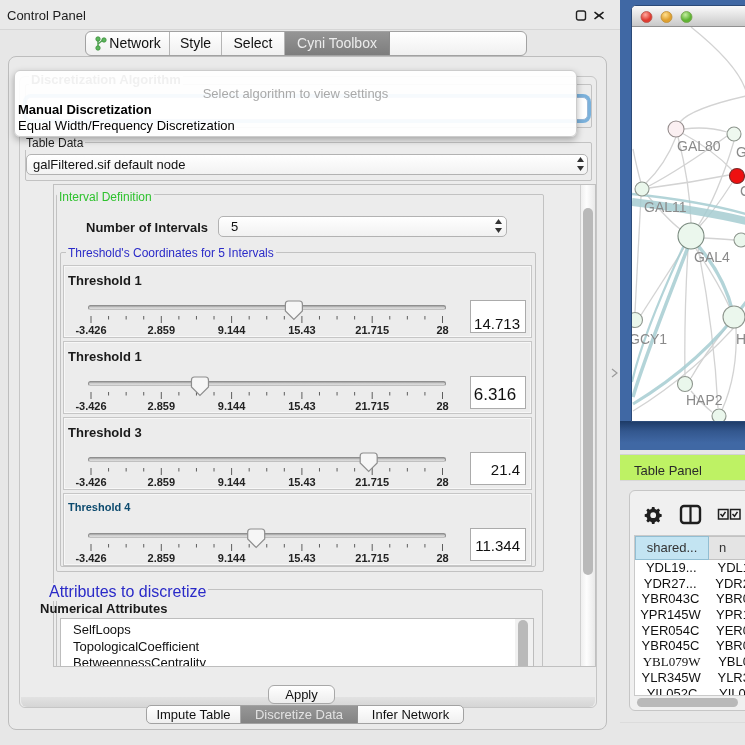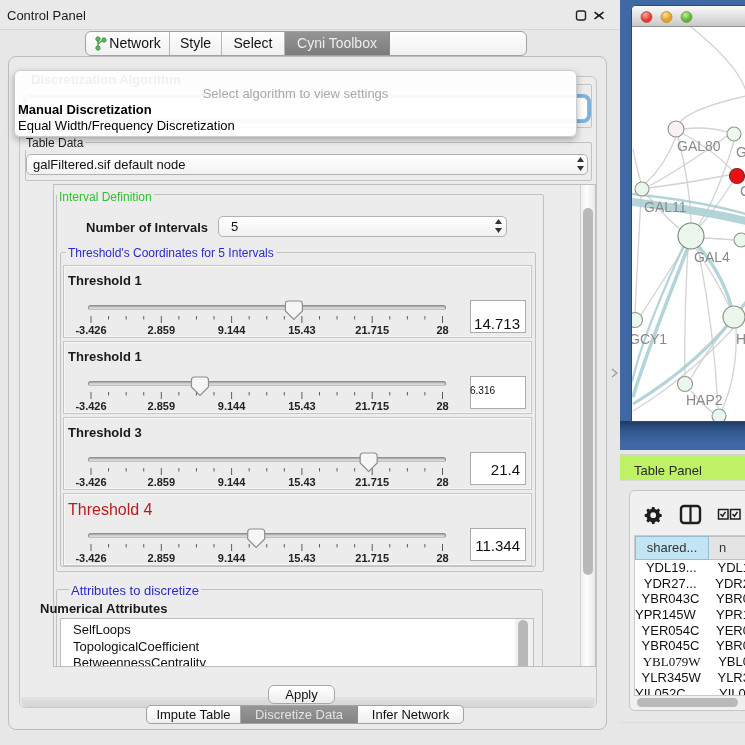--- a/index.html
+++ b/index.html
@@ -121,21 +121,21 @@
       <line x1="442.5" y1="392" x2="442.5" y2="399" stroke="#5e5e5e" stroke-width="1"></line>
     <path d="M 191.46432889963722 380 L 191.46432889963722 387 L 199.96432889963722 395.5 L 208.46432889963722 387 L 208.46432889963722 380 Q 208.46432889963722 377 205.46432889963722 377 L 194.46432889963722 377 Q 191.46432889963722 377 191.46432889963722 380 Z" fill="#f6f6f6" stroke="#8e8e8e" stroke-width="1.2"></path>
   </svg>
     <div class="abs" style="left:61px;top:400px;width:60px;text-align:center;font-size:11px;font-weight:bold;color:#222;">-3.426</div>
     <div class="abs" style="left:131.3px;top:400px;width:60px;text-align:center;font-size:11px;font-weight:bold;color:#222;">2.859</div>
     <div class="abs" style="left:201.6px;top:400px;width:60px;text-align:center;font-size:11px;font-weight:bold;color:#222;">9.144</div>
     <div class="abs" style="left:271.9px;top:400px;width:60px;text-align:center;font-size:11px;font-weight:bold;color:#222;">15.43</div>
     <div class="abs" style="left:342.2px;top:400px;width:60px;text-align:center;font-size:11px;font-weight:bold;color:#222;">21.715</div>
     <div class="abs" style="left:412.5px;top:400px;width:60px;text-align:center;font-size:11px;font-weight:bold;color:#222;">28</div>
     <div class="abs" style="left:470px;top:376px;width:56px;height:33px;background:#fff;border:1px solid #ababab;"></div>
-    <div class="abs" style="left:470px;top:385px;width:50px;text-align:left;font-size:10px;color:#111;">6.316</div>
+    <div class="abs" style="left:470px;top:385px;width:50px;text-align:center;font-size:17px;color:#111;">6.316</div>
     <div class="abs" style="left:63px;top:417px;width:469px;height:73px;background:#ececec;border:1px solid #c6c6c6;box-shadow:inset 0 0 0 1px #f7f7f7;"></div>
     <div class="abs" style="left:68px;top:425px;font-size:13px;font-weight:bold;color:#1a1a1a;">Threshold 3</div>
     <div class="abs" style="left:88px;top:457px;width:358px;height:5px;background:linear-gradient(#9d9d9d,#cdcdcd 45%,#dedede);border-radius:3px;border:1px solid #8f8f8f;border-bottom-color:#c0c0c0;"></div>
     <svg class="abs" style="left:0;top:0;pointer-events:none;" width="745" height="745" viewBox="0 0 745 745">
       <line x1="91" y1="468" x2="91" y2="475" stroke="#5e5e5e" stroke-width="1"></line>
       <line x1="108.575" y1="468" x2="108.575" y2="471.5" stroke="#5e5e5e" stroke-width="1"></line>
       <line x1="126.15" y1="468" x2="126.15" y2="471.5" stroke="#5e5e5e" stroke-width="1"></line>
       <line x1="143.725" y1="468" x2="143.725" y2="471.5" stroke="#5e5e5e" stroke-width="1"></line>
       <line x1="161.3" y1="468" x2="161.3" y2="475" stroke="#5e5e5e" stroke-width="1"></line>
       <line x1="178.875" y1="468" x2="178.875" y2="471.5" stroke="#5e5e5e" stroke-width="1"></line>
@@ -158,21 +158,21 @@
   </svg>
     <div class="abs" style="left:61px;top:476px;width:60px;text-align:center;font-size:11px;font-weight:bold;color:#222;">-3.426</div>
     <div class="abs" style="left:131.3px;top:476px;width:60px;text-align:center;font-size:11px;font-weight:bold;color:#222;">2.859</div>
     <div class="abs" style="left:201.6px;top:476px;width:60px;text-align:center;font-size:11px;font-weight:bold;color:#222;">9.144</div>
     <div class="abs" style="left:271.9px;top:476px;width:60px;text-align:center;font-size:11px;font-weight:bold;color:#222;">15.43</div>
     <div class="abs" style="left:342.2px;top:476px;width:60px;text-align:center;font-size:11px;font-weight:bold;color:#222;">21.715</div>
     <div class="abs" style="left:412.5px;top:476px;width:60px;text-align:center;font-size:11px;font-weight:bold;color:#222;">28</div>
     <div class="abs" style="left:470px;top:452px;width:56px;height:33px;background:#fff;border:1px solid #ababab;"></div>
     <div class="abs" style="left:470px;top:461px;width:50px;text-align:right;font-size:15px;color:#111;">21.4</div>
     <div class="abs" style="left:63px;top:493px;width:469px;height:73px;background:#ececec;border:1px solid #c6c6c6;box-shadow:inset 0 0 0 1px #f7f7f7;"></div>
-    <div class="abs" style="left:68px;top:501px;font-size:16px;font-weight:normal;color:#b91c1c;">Threshold 4</div>
+    <div class="abs" style="left:68px;top:501px;font-size:11px;font-weight:bold;color:#0c4a6e;">Threshold 4</div>
     <div class="abs" style="left:88px;top:533px;width:358px;height:5px;background:linear-gradient(#9d9d9d,#cdcdcd 45%,#dedede);border-radius:3px;border:1px solid #8f8f8f;border-bottom-color:#c0c0c0;"></div>
     <svg class="abs" style="left:0;top:0;pointer-events:none;" width="745" height="745" viewBox="0 0 745 745">
       <line x1="91" y1="544" x2="91" y2="551" stroke="#5e5e5e" stroke-width="1"></line>
       <line x1="108.575" y1="544" x2="108.575" y2="547.5" stroke="#5e5e5e" stroke-width="1"></line>
       <line x1="126.15" y1="544" x2="126.15" y2="547.5" stroke="#5e5e5e" stroke-width="1"></line>
       <line x1="143.725" y1="544" x2="143.725" y2="547.5" stroke="#5e5e5e" stroke-width="1"></line>
       <line x1="161.3" y1="544" x2="161.3" y2="551" stroke="#5e5e5e" stroke-width="1"></line>
       <line x1="178.875" y1="544" x2="178.875" y2="547.5" stroke="#5e5e5e" stroke-width="1"></line>
       <line x1="196.45" y1="544" x2="196.45" y2="547.5" stroke="#5e5e5e" stroke-width="1"></line>
       <line x1="214.025" y1="544" x2="214.025" y2="547.5" stroke="#5e5e5e" stroke-width="1"></line>
@@ -195,21 +195,21 @@
     <div class="abs" style="left:131.3px;top:552px;width:60px;text-align:center;font-size:11px;font-weight:bold;color:#222;">2.859</div>
     <div class="abs" style="left:201.6px;top:552px;width:60px;text-align:center;font-size:11px;font-weight:bold;color:#222;">9.144</div>
     <div class="abs" style="left:271.9px;top:552px;width:60px;text-align:center;font-size:11px;font-weight:bold;color:#222;">15.43</div>
     <div class="abs" style="left:342.2px;top:552px;width:60px;text-align:center;font-size:11px;font-weight:bold;color:#222;">21.715</div>
     <div class="abs" style="left:412.5px;top:552px;width:60px;text-align:center;font-size:11px;font-weight:bold;color:#222;">28</div>
     <div class="abs" style="left:470px;top:528px;width:56px;height:33px;background:#fff;border:1px solid #ababab;"></div>
     <div class="abs" style="left:470px;top:537px;width:50px;text-align:right;font-size:15px;color:#111;">11.344</div>
   </div>
 
 <div class="abs" style="left:56px;top:589px;width:487px;height:105px;border:1px solid #c2c2c2;border-radius:2px;clip-path:inset(0 0 27px 0);"></div>
-<div class="abs" style="left:69px;top:583px;font-size:13px;color:#2a2ac8;background:#ececec;padding:0 2px;">Attributes to discretize</div>
+<div class="abs" style="left:47px;top:583px;font-size:16px;color:#2a2ac8;background:#ececec;padding:0 2px;">Attributes to discretize</div>
 <div class="abs" style="left:40px;top:601px;font-size:13px;font-weight:bold;color:#1a1a1a;">Numerical Attributes</div>
 <div class="abs" style="left:60px;top:618px;width:474px;height:49px;background:#fff;border:1px solid #bdbdbd;overflow:hidden;">
   <div style="font-size:13px;color:#111;padding:3px 0 0 12px;line-height:16.5px;">SelfLoops<br>TopologicalCoefficient<br>BetweennessCentrality</div>
 </div>
 <div class="abs" style="left:515px;top:619px;width:18px;height:47px;background:#f1f1f1;"></div>
 <div class="abs" style="left:518px;top:620px;width:10px;height:46px;background:#b9b9b9;border-radius:5px 5px 0 0;"></div>
 
 <div class="abs" style="left:268px;top:685px;width:67px;height:19px;background:linear-gradient(#ffffff,#ededed);border:1px solid #a8a8a8;border-radius:6px;text-align:center;font-size:13px;color:#111;line-height:18px;">Apply</div>
 
 <div class="abs" style="left:146px;top:705px;width:318px;height:19px;border:1px solid #a2a2a2;border-radius:5px;background:linear-gradient(#ffffff,#efefef);overflow:hidden;display:flex;">
@@ -355,41 +355,41 @@
         </div>
         <div style="display:flex;height:15.7px;font-size:13px;color:#111;">
           <div style="width:74px;text-align:center;">YDR27...</div>
           <div style="flex:1;padding-left:10px;">YDR2</div>
         </div>
         <div style="display:flex;height:15.7px;font-size:13px;color:#111;">
           <div style="width:74px;text-align:center;">YBR043C</div>
           <div style="flex:1;padding-left:10px;">YBR0</div>
         </div>
         <div style="display:flex;height:15.7px;font-size:13px;color:#111;">
-          <div style="width:74px;">YPR145W</div>
+          <div style="width:74px;text-align:center;">YPR145W</div>
           <div style="flex:1;padding-left:10px;">YPR1</div>
         </div>
         <div style="display:flex;height:15.7px;font-size:13px;color:#111;">
           <div style="width:74px;text-align:center;">YER054C</div>
           <div style="flex:1;padding-left:10px;">YER0</div>
         </div>
         <div style="display:flex;height:15.7px;font-size:13px;color:#111;">
           <div style="width:74px;text-align:center;">YBR045C</div>
           <div style="flex:1;padding-left:10px;">YBR0</div>
         </div>
         <div style="display:flex;height:15.7px;font-size:13px;color:#111;">
           <div style="width:74px;text-align:center;font-family:Liberation Serif, serif;">YBL079W</div>
           <div style="flex:1;padding-left:10px;">YBL0</div>
         </div>
         <div style="display:flex;height:15.7px;font-size:13px;color:#111;">
           <div style="width:74px;text-align:center;">YLR345W</div>
           <div style="flex:1;padding-left:10px;">YLR3</div>
         </div>
         <div style="display:flex;height:15.7px;font-size:13px;color:#111;">
-          <div style="width:74px;text-align:left;">YIL052C</div>
+          <div style="width:74px;text-align:center;">YIL052C</div>
           <div style="flex:1;padding-left:10px;">YIL0</div>
         </div>
       </div>
   </div>
   
   <div style="position:absolute;left:7px;top:207px;width:101px;height:9px;background:#b9b9b9;border-radius:5px;"></div>
 </div>
 <div class="abs" style="left:620px;top:722px;width:125px;height:1px;background:#dcdcdc;"></div>
 
 </body></html>

